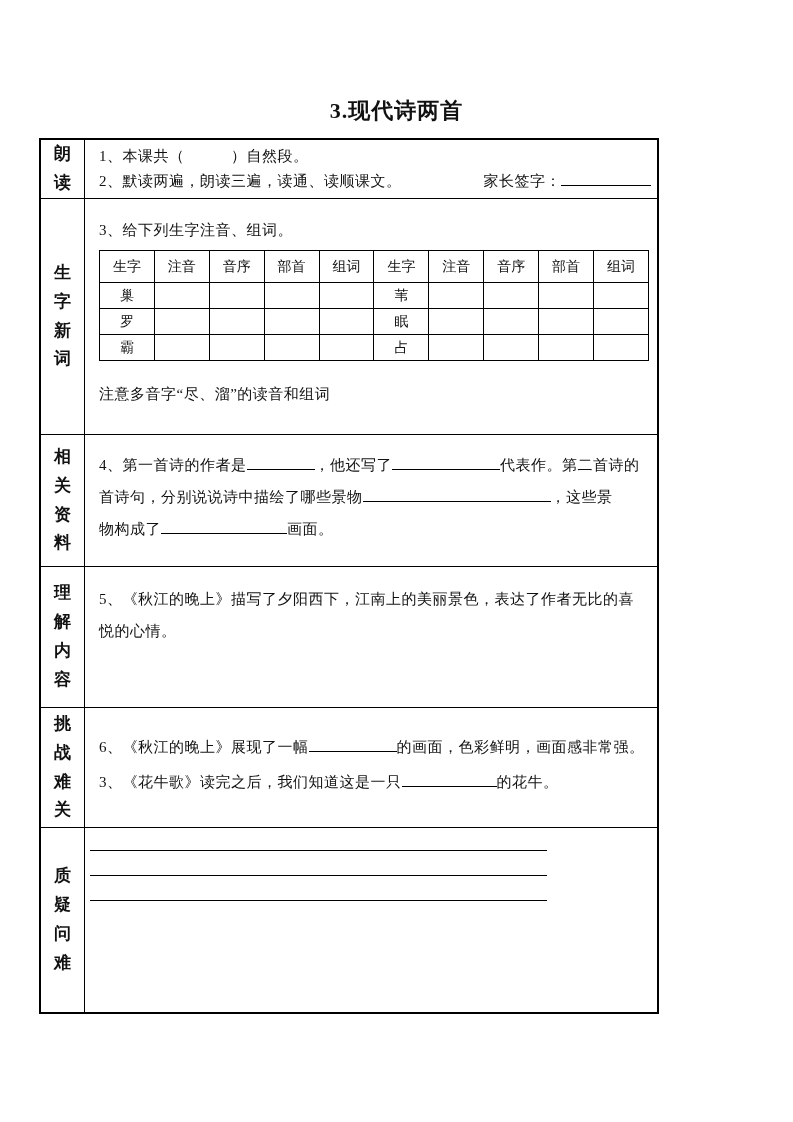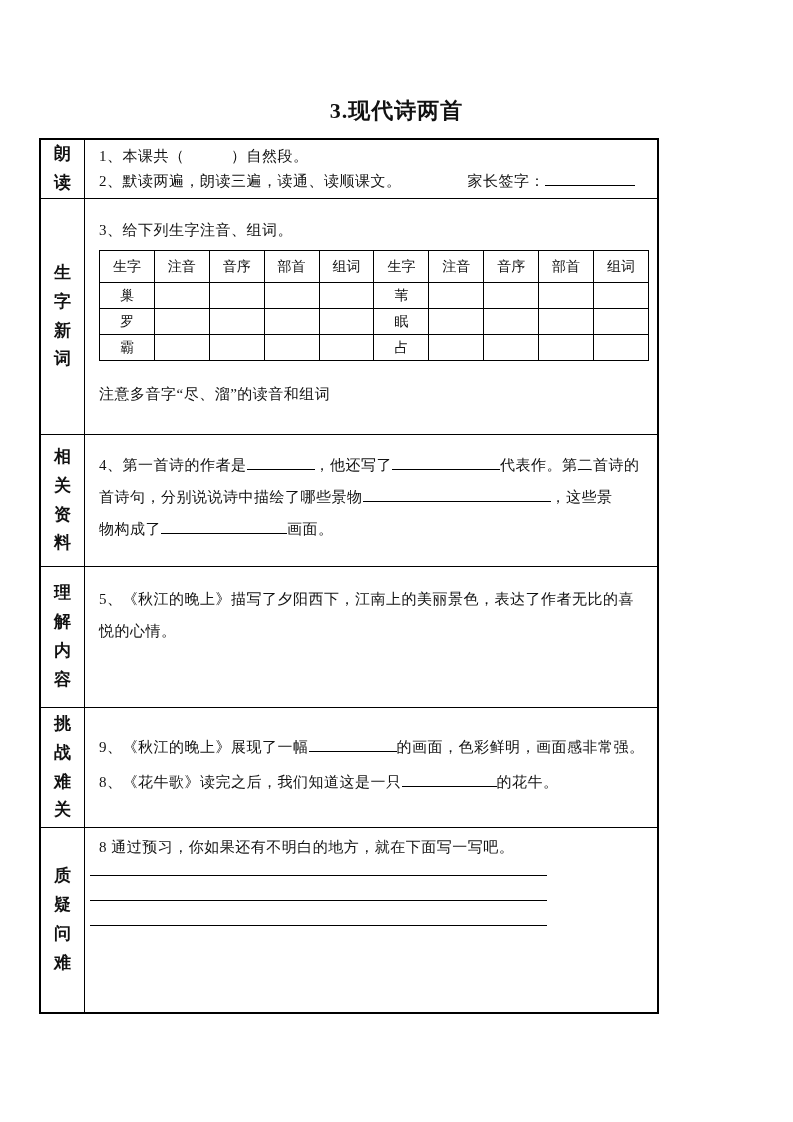--- a/index.html
+++ b/index.html
@@ -35,21 +35,21 @@
     font-size: 17px;
     font-weight: bold;
     line-height: 1.7;
     text-align: center;
     word-break: break-all;
   }
   .content-cell { flex: 1; overflow: hidden; font-size: 15px; letter-spacing: 0.5px; }
 
   
   .r1 { min-height: 54px; }
-  .r1 .content-cell { padding: 4px 22px 4px 14px; line-height: 25px; }
+  .r1 .content-cell { padding: 4px 6px 4px 14px; line-height: 25px; }
   .sig-line { display: flex; justify-content: space-between; align-items: baseline; }
   .r2 { min-height: 236px; }
   .r2 .content-cell { padding: 22px 8px 0 14px; }
   .r3 { min-height: 132px; }
   .r3 .content-cell { padding: 14px 8px 0 14px; line-height: 32px; }
   .r4 { min-height: 141px; }
   .r4 .content-cell { padding: 16px 10px 0 14px; line-height: 32px; }
   .r5 { min-height: 120px; }
   .r5 .content-cell { padding: 22px 8px 0 14px; line-height: 35px; }
   .r6 { min-height: 185px; }
@@ -203,33 +203,32 @@
       <div>5、《秋江的晚上》描写了夕阳西下，江南上的美丽景色，表达了作者无比的喜悦的心情。</div>
     </div>
   </div>
 
   <div class="row r5">
     <div class="label-cell">
       <div class="label-text">挑战难关</div>
     </div>
     <div class="content-cell">
       <div class="seg-line">
-        <span>9、《秋江的晚上》展现了一幅</span><span class="bl" style="width:88px;"></span><span>的画面，色彩鲜明，画面感非常强。</span>
-      </div>
-      <div class="seg-line">
-        <span>8、《花牛歌》读完之后，我们知道这是一只</span><span class="bl" style="width:95px;"></span><span>的花牛。</span>
+        <span>6、《秋江的晚上》展现了一幅</span><span class="bl" style="width:88px;"></span><span>的画面，色彩鲜明，画面感非常强。</span>
+      </div>
+      <div class="seg-line">
+        <span>3、《花牛歌》读完之后，我们知道这是一只</span><span class="bl" style="width:95px;"></span><span>的花牛。</span>
       </div>
     </div>
   </div>
 
   <div class="row r6">
     <div class="label-cell">
       <div class="label-text">质疑问难</div>
     </div>
     <div class="content-cell">
-      <div>8 通过预习，你如果还有不明白的地方，就在下面写一写吧。</div>
       <div class="qline first"></div>
       <div class="qline"></div>
       <div class="qline"></div>
     </div>
   </div>
 
 </div>
 
 </body></html>

